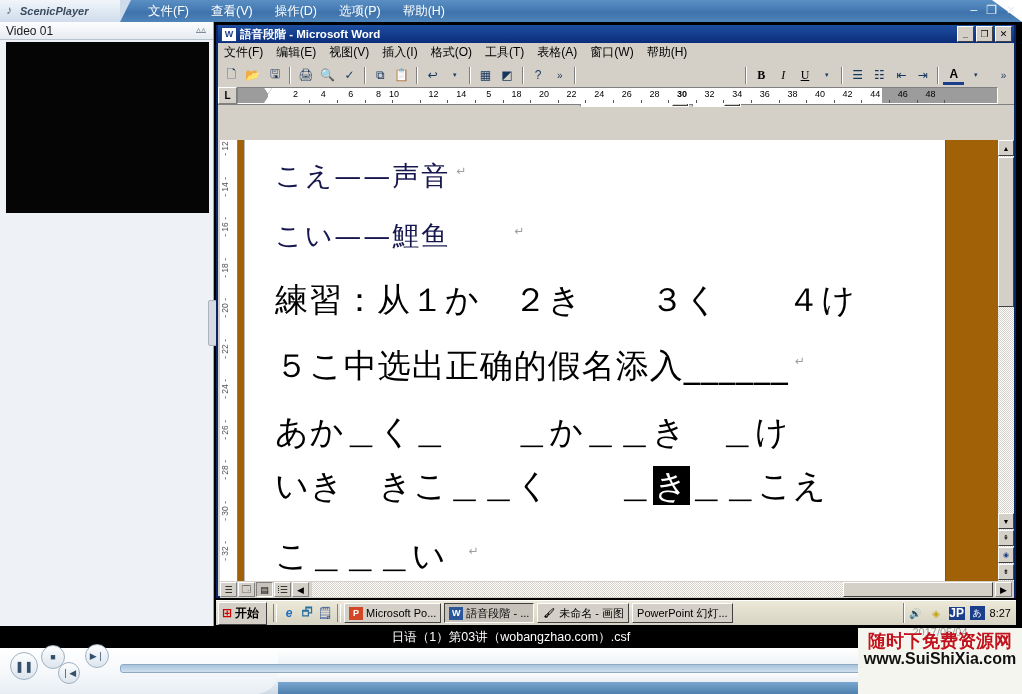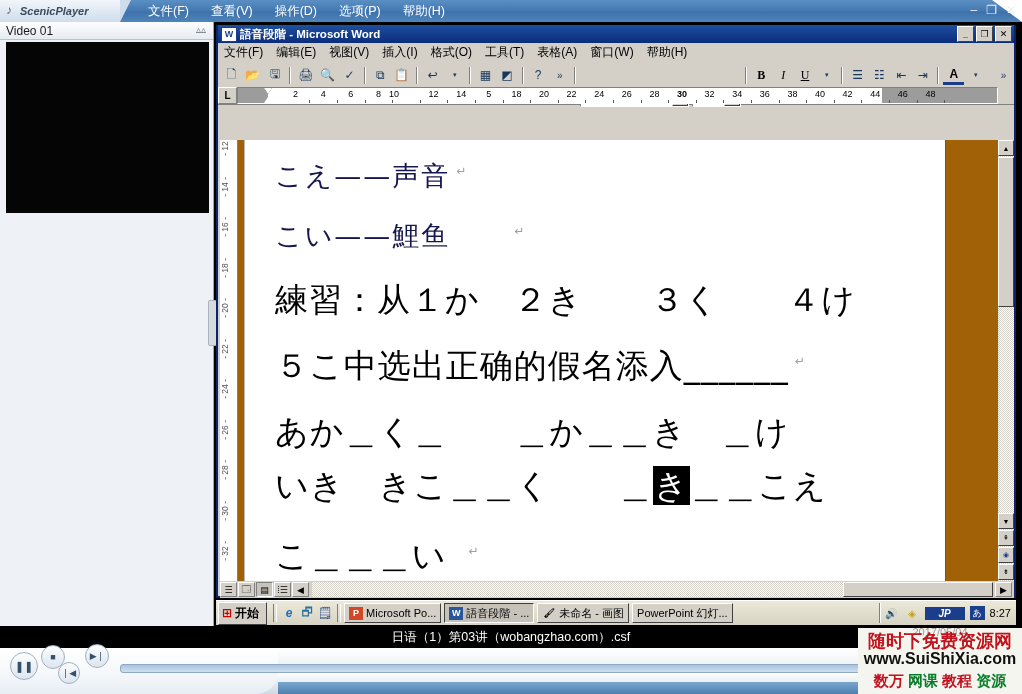--- a/index.html
+++ b/index.html
@@ -167,22 +167,22 @@
   .qlaunch{width:18px;height:18px;display:flex;align-items:center;justify-content:center;font-size:12px;}
   .taskitem{height:20px;max-width:122px;display:flex;align-items:center;gap:3px;padding:0 4px;margin-right:3px;
      background:#d4d0c8;border:1px solid;border-color:#fff #404040 #404040 #fff;font-size:11px;
      white-space:nowrap;overflow:hidden;box-sizing:border-box;}
   .taskitem.active{border-color:#404040 #fff #fff #404040;background:#c6c2ba;}
   .ti-ico{width:14px;height:13px;display:flex;align-items:center;justify-content:center;font-size:9px;
      font-weight:bold;flex:0 0 auto;}
   #tray{margin-left:auto;height:20px;display:flex;align-items:center;gap:5px;padding:0 5px;
      border-left:1px solid #808080;box-shadow:inset 1px 0 0 #fff;font-size:11px;}
   .tray-ico{width:15px;height:14px;display:flex;align-items:center;justify-content:center;font-size:10px;}
-  #tray-jp{background:#1b3e8c;color:#fff;font-size:10px;font-weight:bold;width:40px;height:13px;
-     display:flex;align-items:center;justify-content:center;font-style:italic;}
+  #tray-jp{background:#1b3e8c;color:#fff;font-size:12px;font-weight:bold;width:16px;height:13px;
+     display:flex;align-items:center;justify-content:center;}
 </style>
 </head>
 <body>
 
 <div id="player-shell">
 
   <div id="player-titlebar">
     <div id="player-brandtab">
       <span>ScenicPlayer</span>
     </div>
@@ -222,26 +222,20 @@
   <div class="tbtn" id="btn-stop">■</div>
   <div class="tbtn" id="btn-prev">❘◀</div>
   <div class="tbtn" id="btn-next">▶❘</div>
   <div id="seek-track"></div>
   <div id="seek-thumb"></div>
 
   <div id="watermark">
     <div id="wm-time">2017/05/04</div>
     <div id="wm1">随时下免费资源网</div>
     <div id="wm2">www.SuiShiXia.com</div>
-    <div id="wm3">
-      <b>数万</b>
-      <b>网课</b>
-      <b>教程</b>
-      <b>资源</b>
-    </div>
   </div>
 </div>
 
 <div id="word-window">
 
   <div id="word-titlebar">
     <div id="word-doc-icon">W</div>
     <div id="word-title-text">語音段階 - Microsoft Word</div>
     <div id="word-title-spacer"></div>
     <div class="winbtn">_</div>

